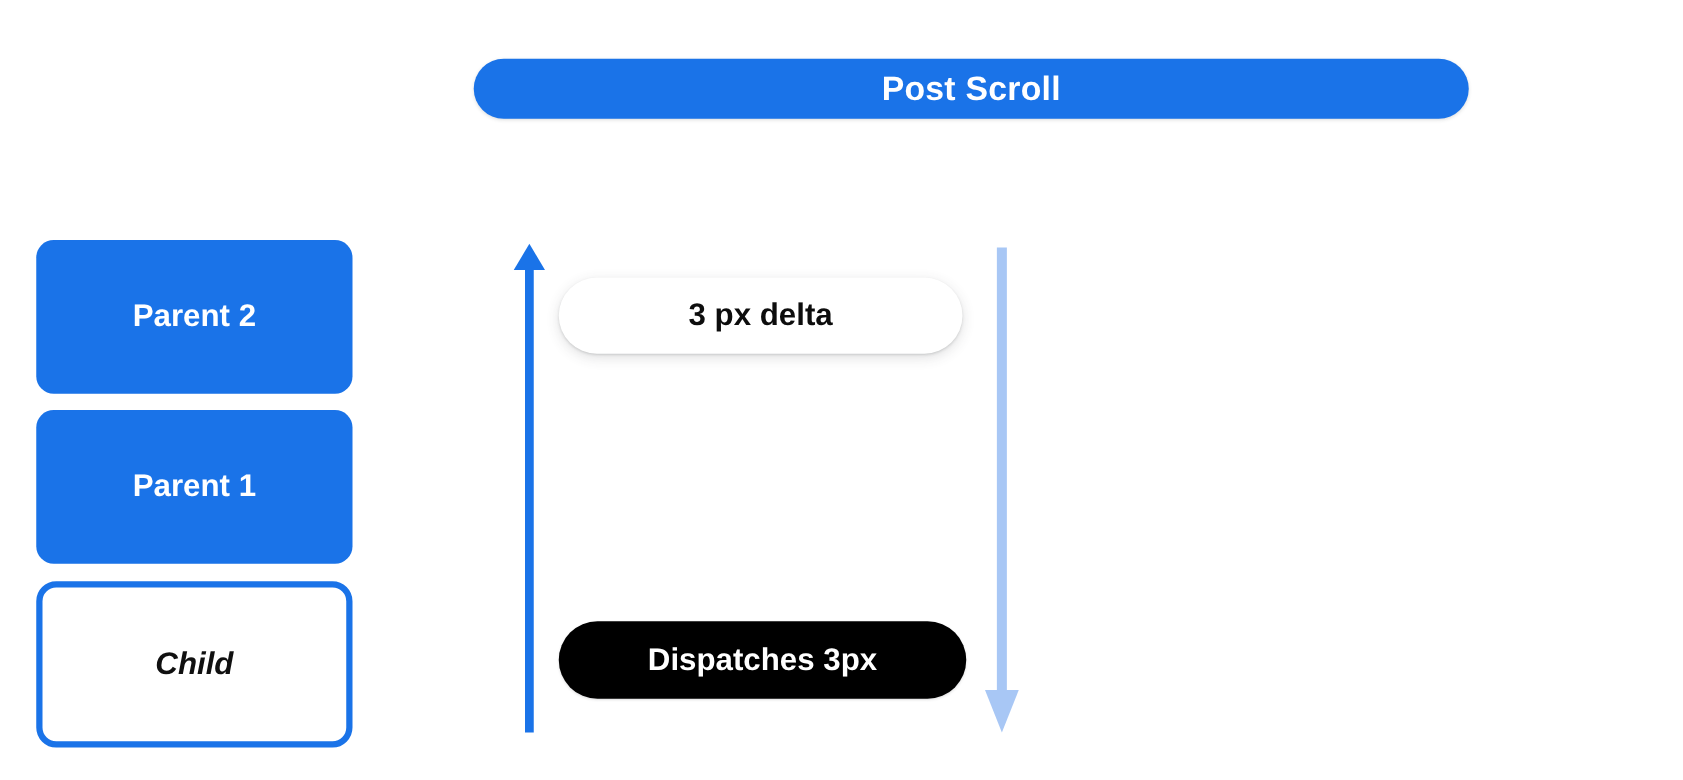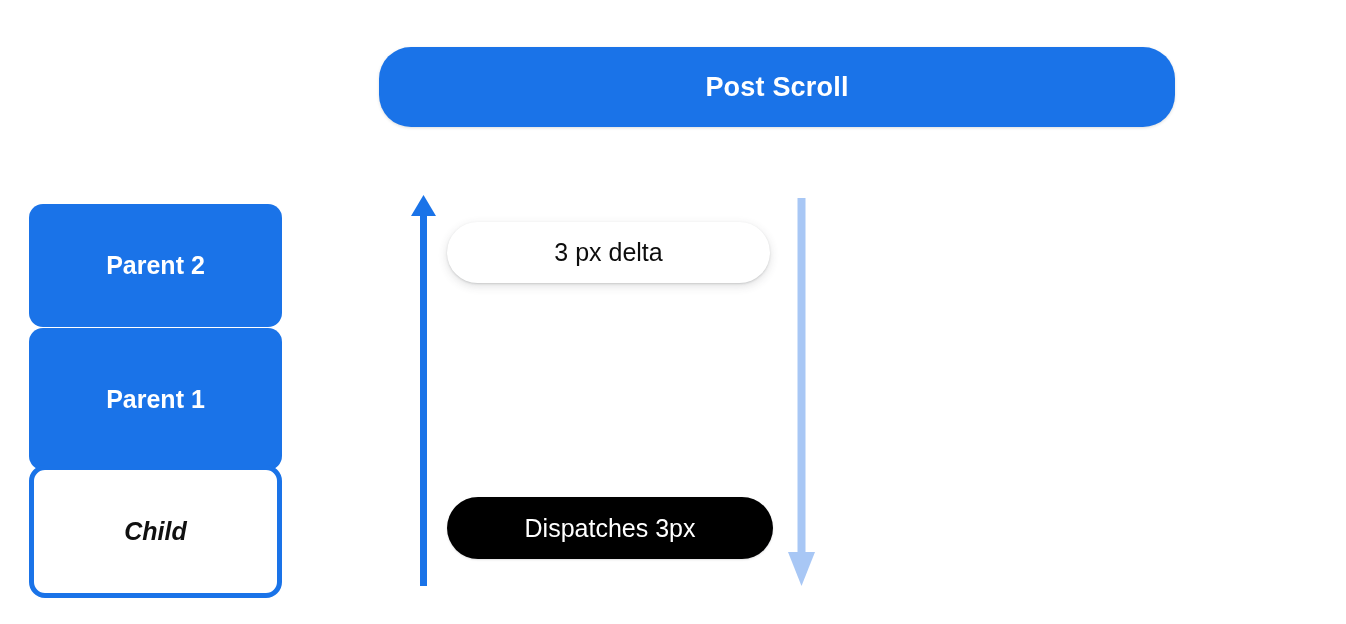--- a/index.html
+++ b/index.html
@@ -18,21 +18,21 @@
     background: #ffffff;
     overflow: hidden;
   }
 
   
   .header-button {
     position: absolute;
     left: 379px;
     top: 47px;
     width: 796px;
-    height: 80px;
+    height: 48px;
     background: #1a73e8;
     border-radius: 32px;
     display: flex;
     align-items: center;
     justify-content: center;
     box-shadow: 0 1px 3px rgba(60, 64, 67, 0.18);
   }
   .header-button-label {
     color: #ffffff;
     font-size: 27px;
@@ -51,30 +51,30 @@
     justify-content: center;
     box-sizing: border-box;
   }
   .stack-box .stack-label {
     font-size: 25px;
     font-weight: bold;
     line-height: 1;
   }
 
   .box-parent2 {
-    top: 204px;
+    top: 192px;
     height: 123px;
     background: #1a73e8;
     border-radius: 14px;
   }
   .box-parent2 .stack-label { color: #ffffff; }
 
   .box-parent1 {
     top: 328px;
-    height: 142px;
+    height: 123px;
     background: #1a73e8;
     border-radius: 14px;
   }
   .box-parent1 .stack-label { color: #ffffff; }
 
   .box-child {
     top: 465px;
     height: 133px;
     background: #ffffff;
     border: 5px solid #1a73e8;
@@ -103,21 +103,21 @@
   
   .pill {
     position: absolute;
     display: flex;
     align-items: center;
     justify-content: center;
     box-sizing: border-box;
   }
   .pill-label {
     font-size: 25px;
-    font-weight: normal;
+    font-weight: bold;
     line-height: 1;
   }
 
   .pill-delta {
     left: 447px;
     top: 222px;
     width: 323px;
     height: 61px;
     background: #ffffff;
     border-radius: 31px;

